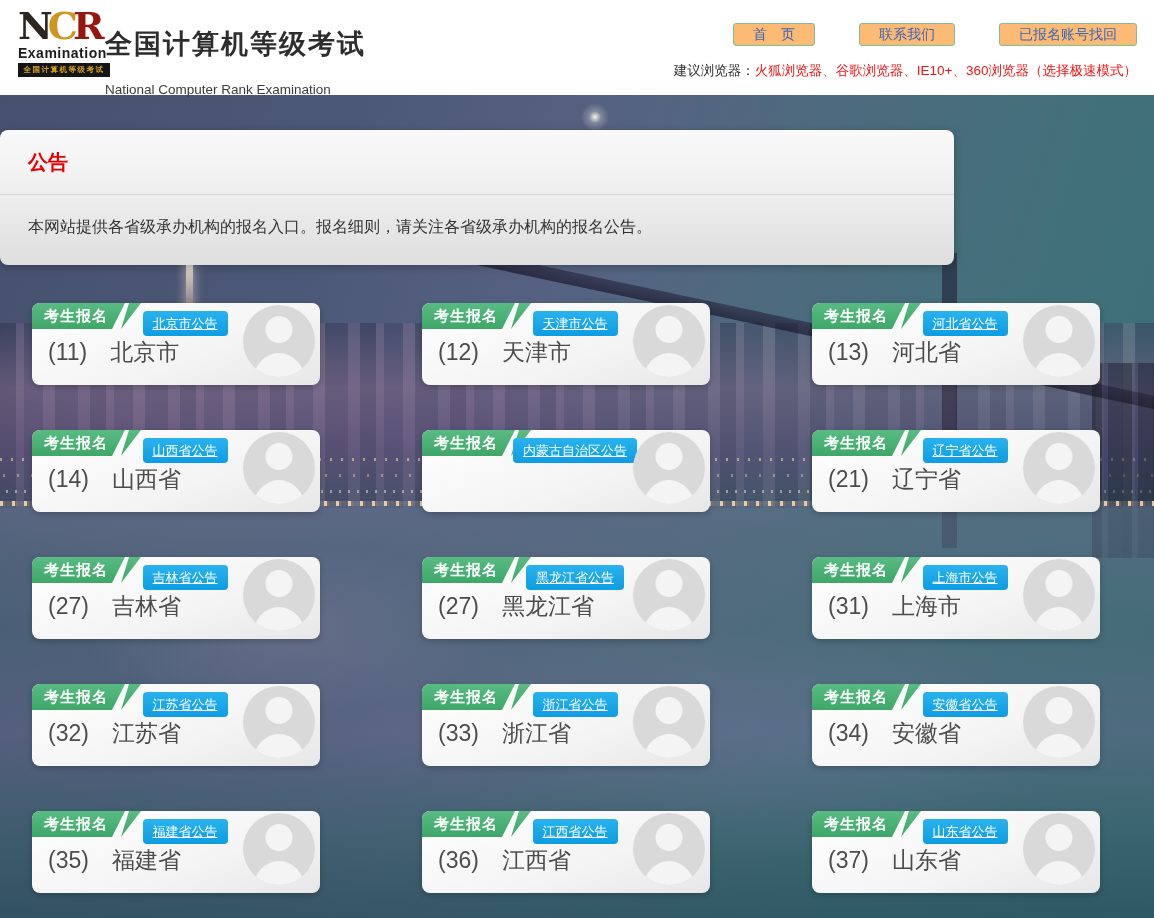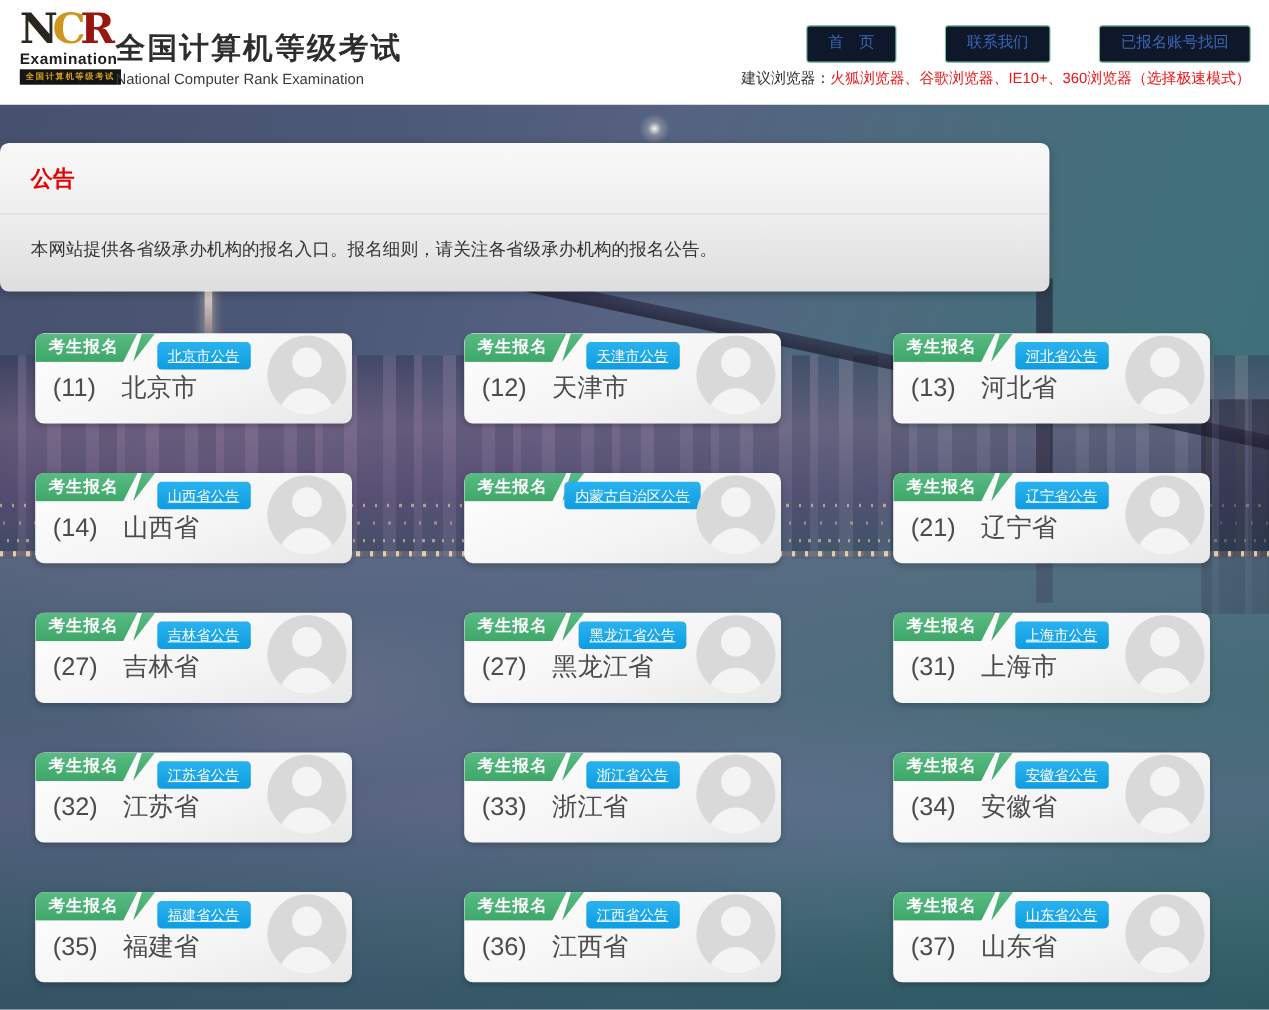--- a/index.html
+++ b/index.html
@@ -8,23 +8,23 @@
 
   
   .header { position:absolute; top:0; left:0; width:1154px; height:95px; background:#fff; z-index:5; }
   .logo { position:absolute; left:18px; top:8px; width:92px; }
   .ncr { font-family:"DejaVu Serif","Liberation Serif",serif; font-weight:bold; font-size:38px; line-height:36px; letter-spacing:-5px; }
   .ncr .ln { color:#2b2620; } .ncr .lc { color:#cf961f; } .ncr .lr { color:#97160f; }
   .exam { font-size:14px; font-weight:bold; color:#1c1c1c; letter-spacing:.5px; margin-top:1px; }
   .logo-bar { background:#151515; color:#d8a21a; font-size:7.5px; font-weight:bold; letter-spacing:1.5px; text-align:center; padding:2px 2px; margin-top:2px; white-space:nowrap; }
   .titles { position:absolute; left:105px; top:26px; }
   .site-title { font-size:27px; font-weight:bold; color:#2d2d2d; letter-spacing:2px; }
-  .site-subtitle { font-size:13.5px; color:#3a3a3a; margin-top:2px; }
+  .site-subtitle { font-size:13.5px; color:#3a3a3a; margin-top:20px; }
   .nav { position:absolute; right:17px; top:23px; display:flex; gap:44px; }
-  .nav-btn { background:#0f172a; border:1px solid #79c194; border-radius:3px; color:#3b66b5; font-size:14px; height:34px; line-height:21px; padding:0 19px; cursor:pointer; white-space:nowrap; font-family:Liberation Mono, monospace; }
+  .nav-btn { background:#fdba74; border:1px solid #79c194; border-radius:3px; color:#3b66b5; font-size:14px; height:23px; line-height:21px; padding:0 19px; cursor:pointer; white-space:nowrap; font-family:Liberation Serif, serif; }
   .tip { position:absolute; right:17px; top:62px; font-size:13.5px; color:#2e2e2e; white-space:nowrap; }
   .tip-red { color:#f01414; }
 
   
   .bg { position:absolute; top:95px; left:0; width:1154px; height:823px; z-index:0;
     background:
       radial-gradient(circle at 595px 22px, rgba(255,255,235,.95) 0px, rgba(255,255,235,.25) 6px, rgba(255,255,235,0) 14px),
       radial-gradient(ellipse 420px 200px at 15% 42%, rgba(190,150,175,.28), transparent 70%),
       radial-gradient(ellipse 500px 260px at 60% 75%, rgba(150,130,170,.22), transparent 70%),
       linear-gradient(108deg,#46516f 0%,#4c5877 25%,#566182 42%,#4e6a7e 58%,#41707a 78%,#3c6e76 100%);

